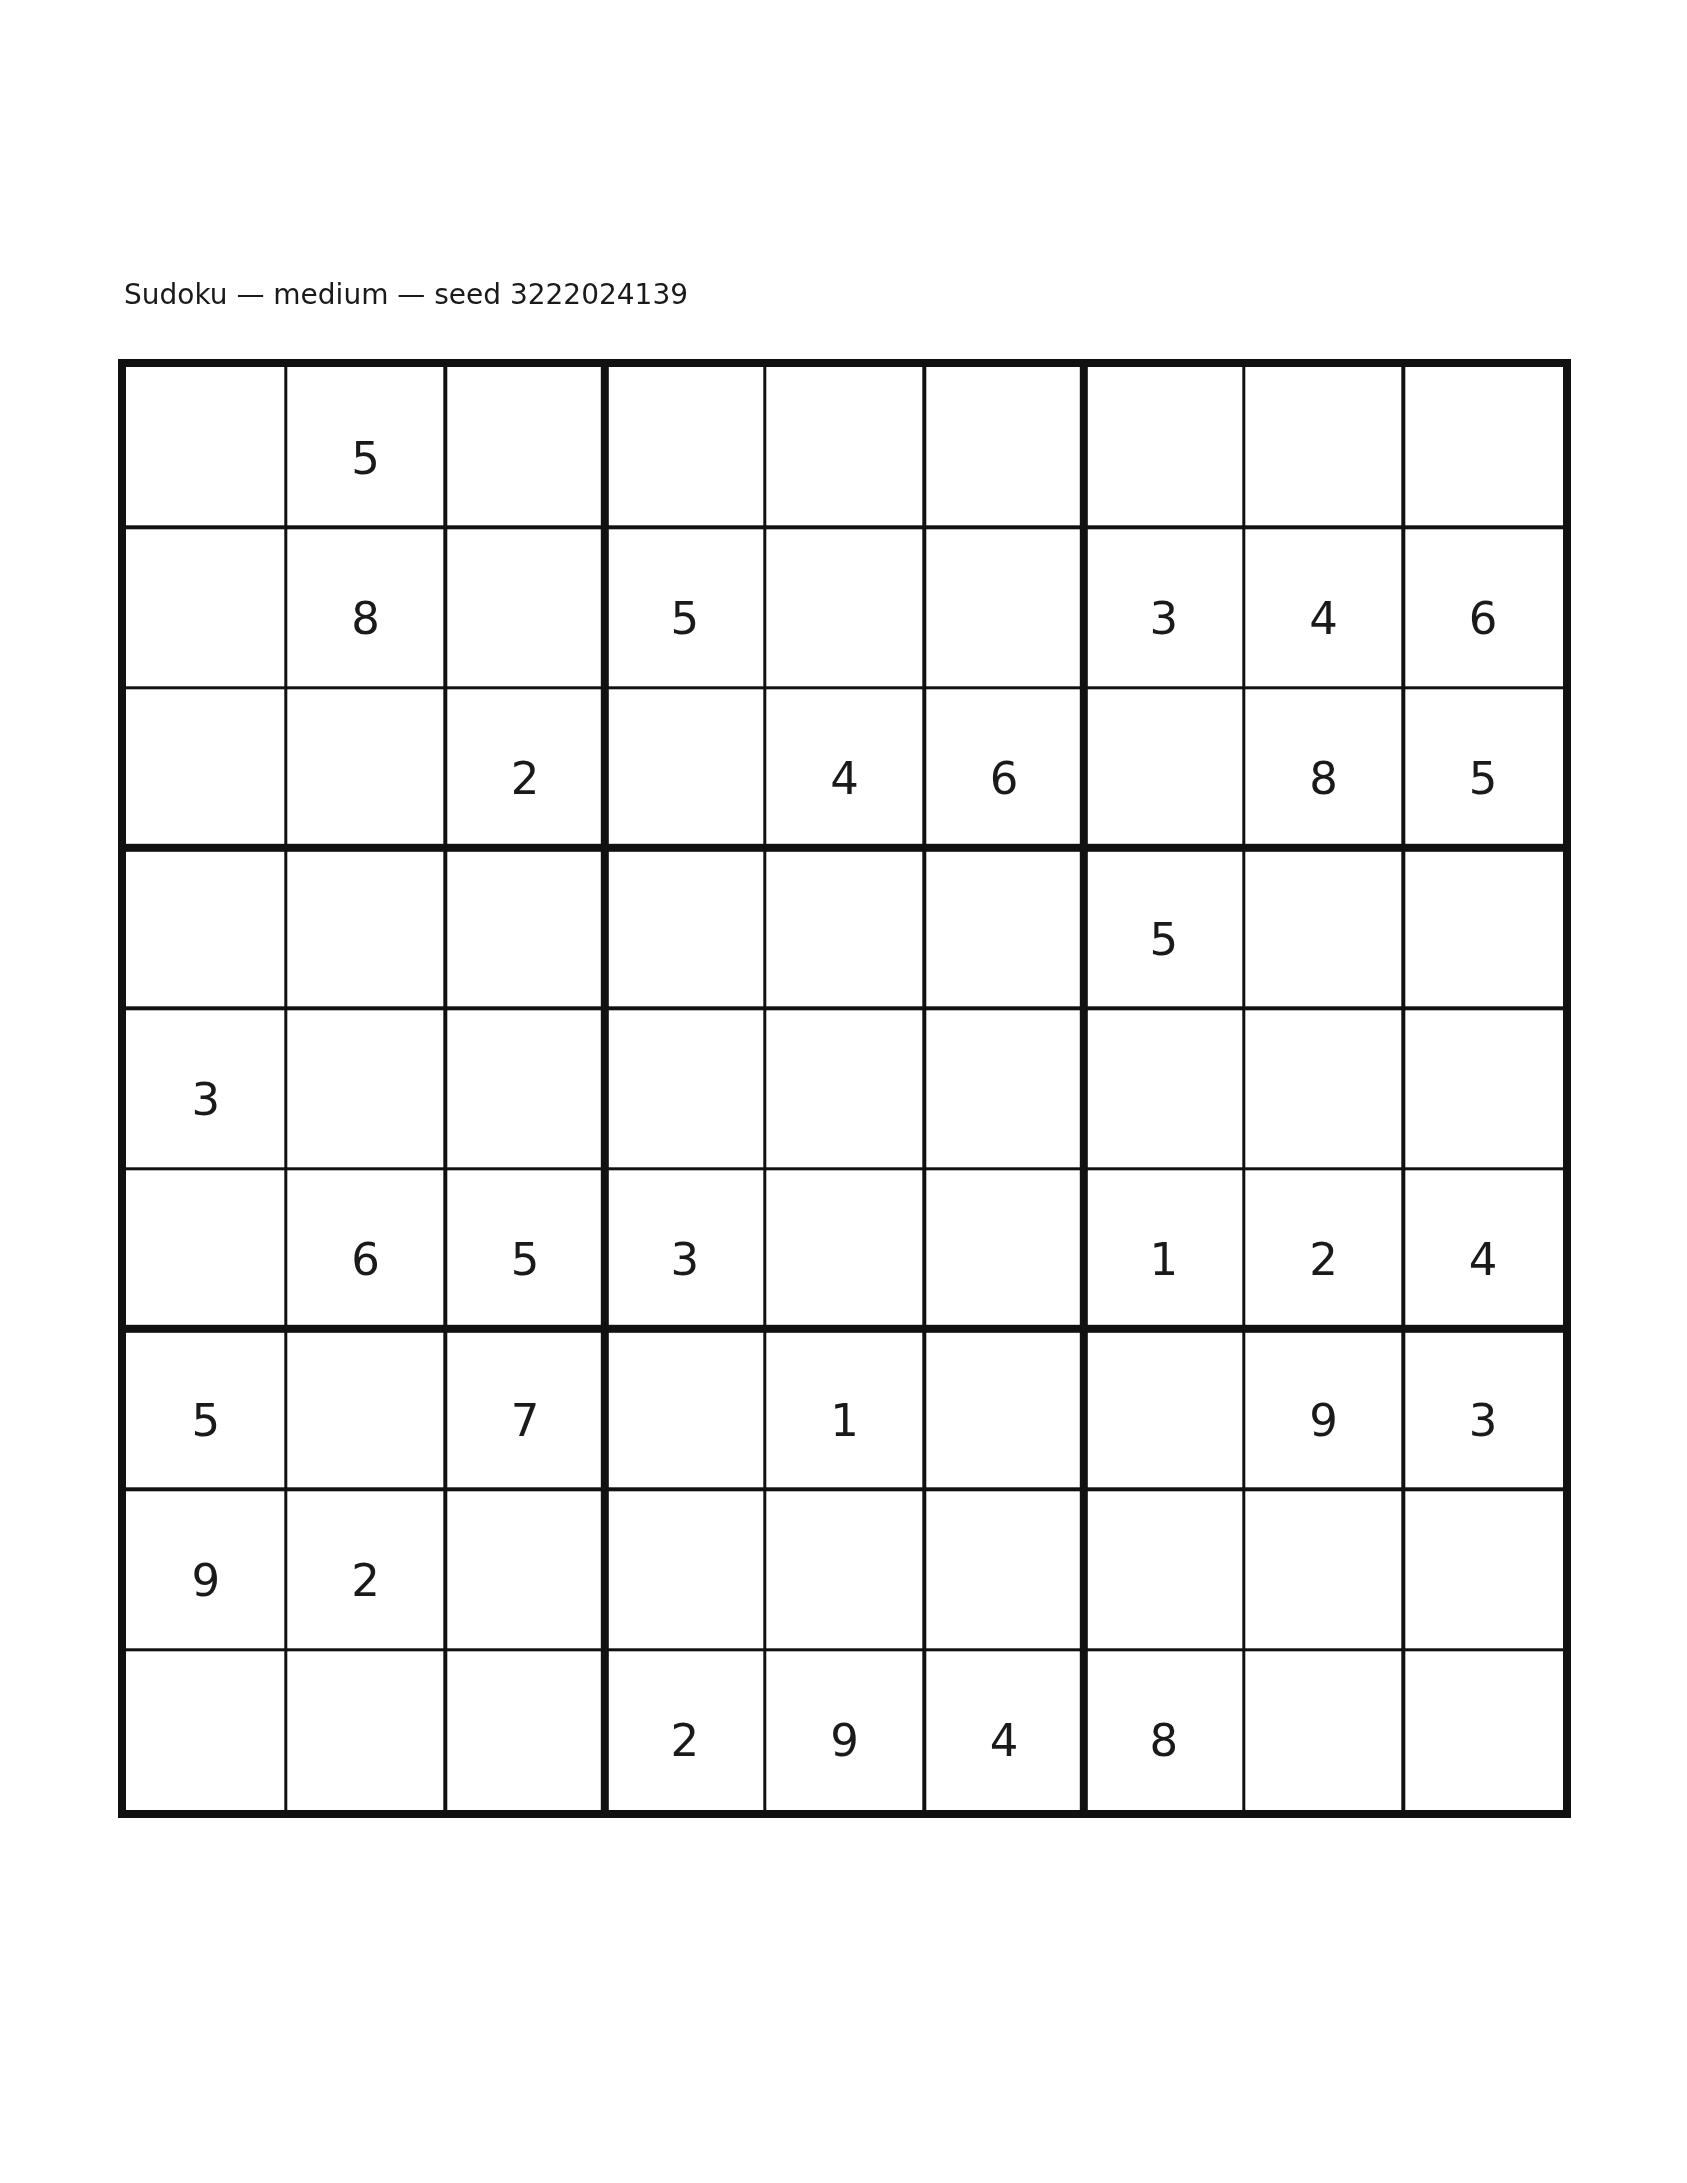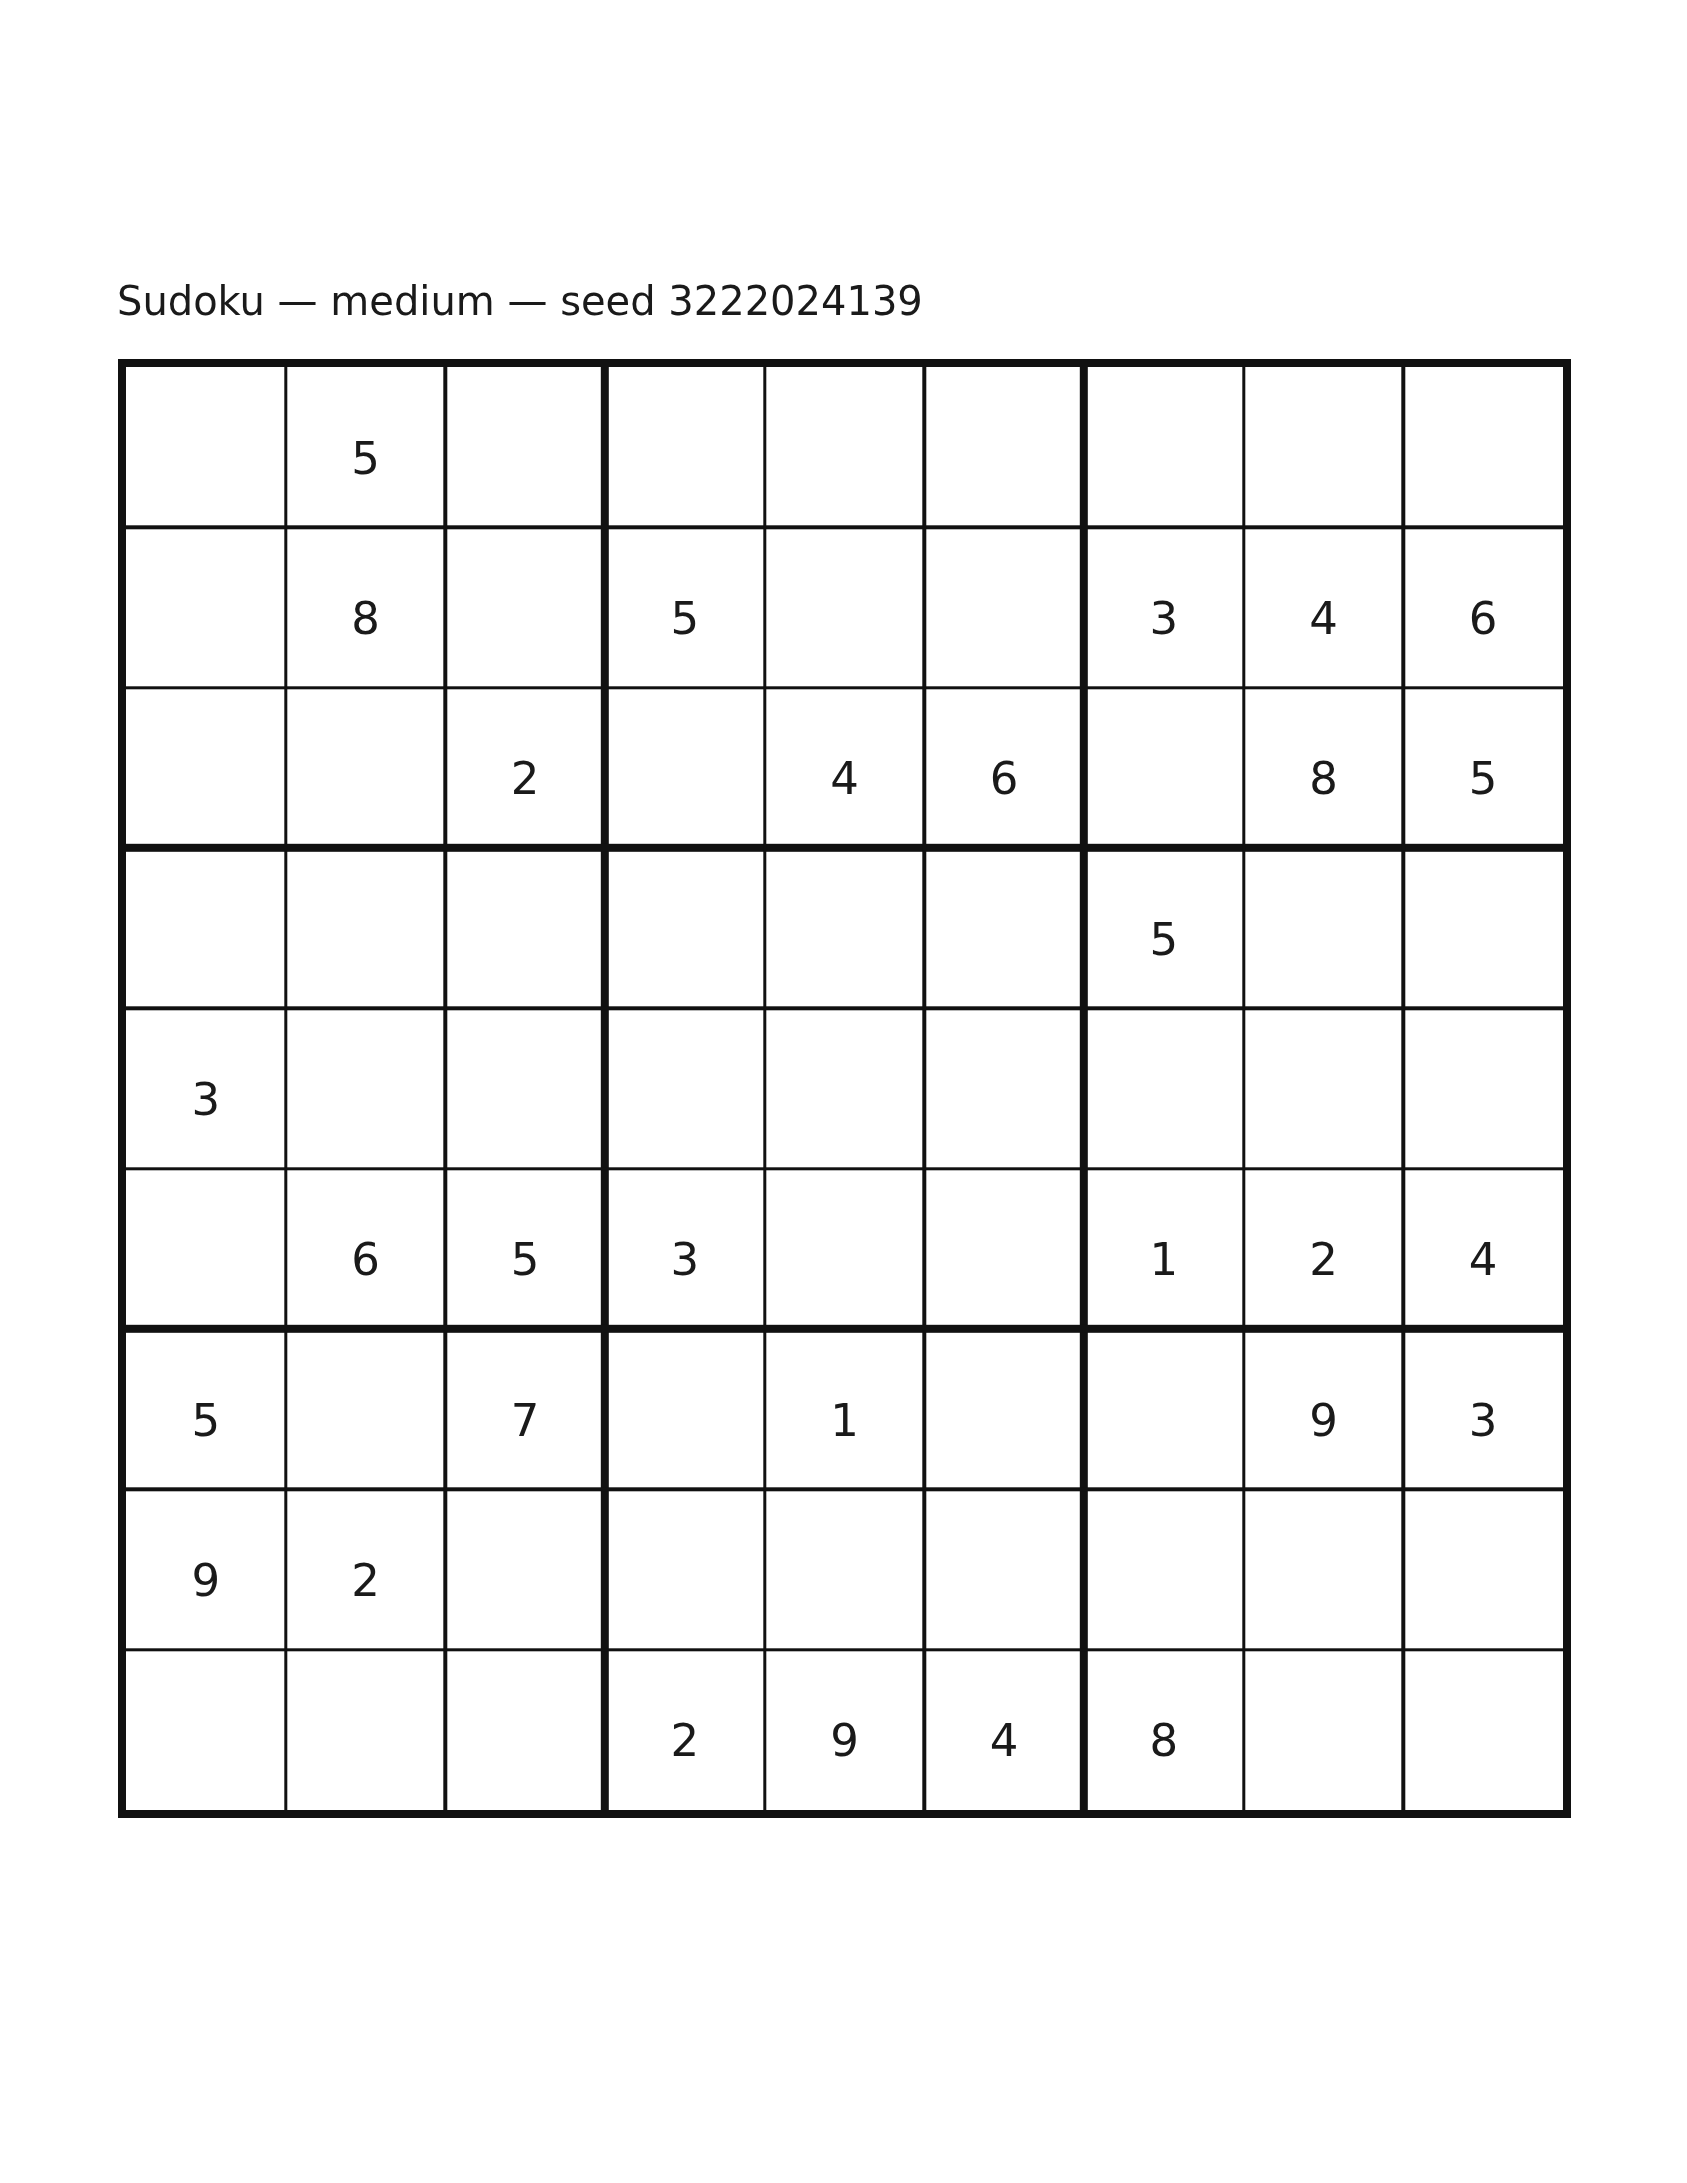--- a/index.html
+++ b/index.html
@@ -10,23 +10,23 @@
   .page {
     position: relative;
     width: 1687px;
     height: 2183px;
     background: var(--bg-color, #ffffff);
     font-family: "DejaVu Sans", sans-serif;
     overflow: hidden;
   }
   .title {
     position: absolute;
-    left: 117px;
+    left: 124px;
     top: 281px;
-    font-size: 40px;
+    font-size: 28px;
     line-height: 1.0;
     color: var(--text-color, #1a1a1a);
     white-space: nowrap;
     letter-spacing: 0px;
     text-align: right;
   }
   .board {
     position: absolute;
     left: 118px;
     top: 359px;

